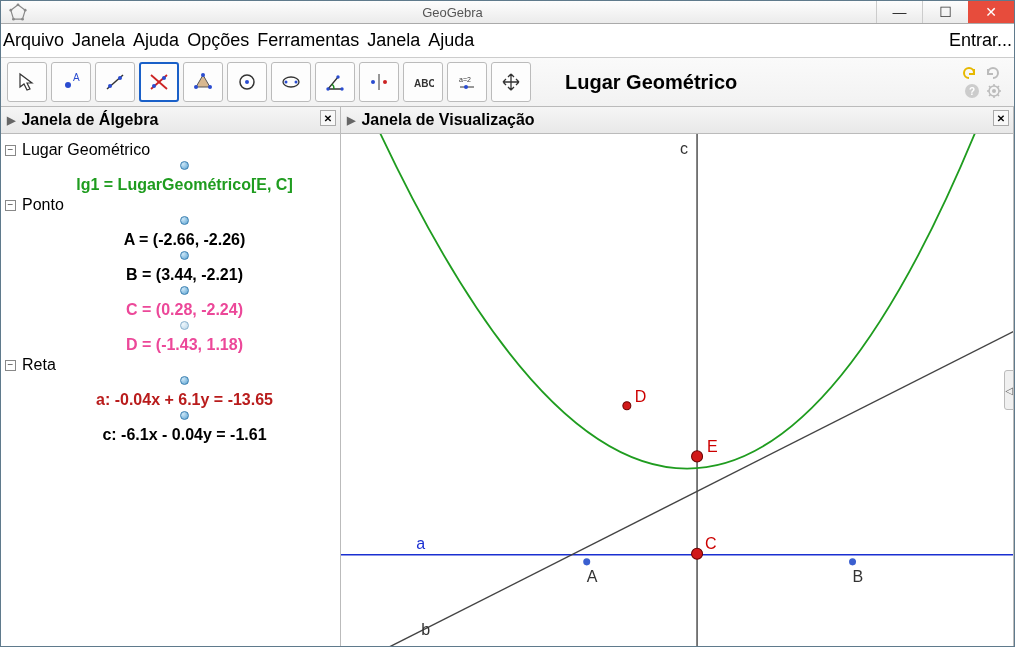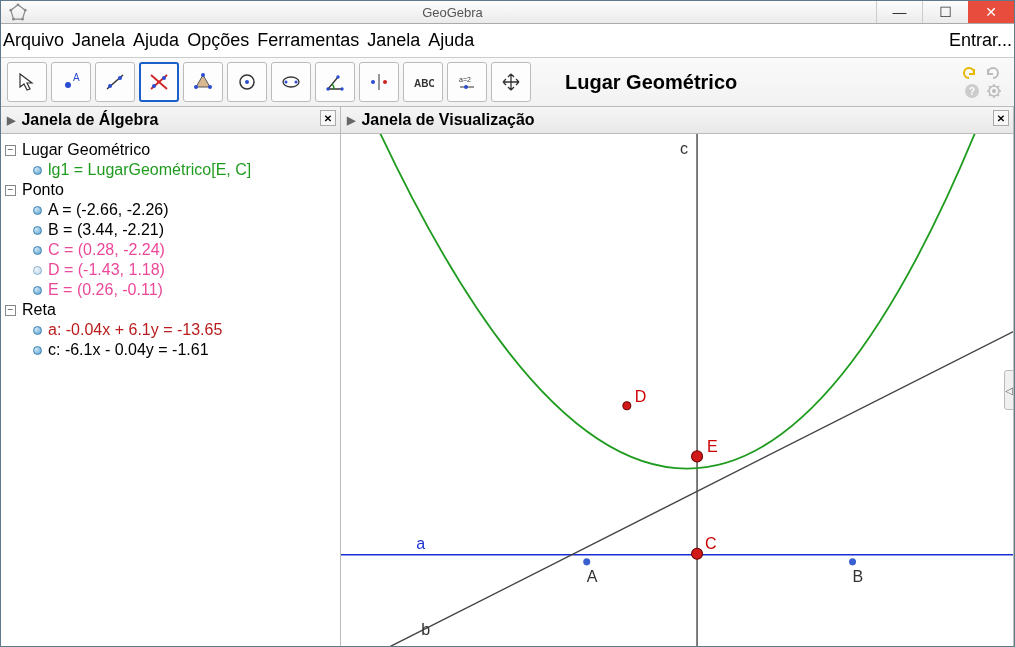--- a/index.html
+++ b/index.html
@@ -28,21 +28,21 @@
 .panel { display:flex; flex-direction:column; border-right:1px solid #bbb; }
 .panel.left { width: 340px; }
 .panel.right { flex:1; }
 .panelhead { background: linear-gradient(#f5f5f5,#e8e8e8); border-bottom:1px solid #bbb; padding: 4px 6px; font-size: 16px; font-weight:bold; display:flex; align-items:center; position:relative; }
 .panelhead .tri { margin-right:6px; color:#666; font-size:11px; }
 .panelhead .closebtn { position:absolute; right:4px; top:3px; width:16px; height:16px; border:1px solid #aaa; font-size:10px; display:flex; align-items:center; justify-content:center; background:#f8f8f8; }
 
 .algebra { padding: 6px 4px; font-size: 16px; overflow:auto; flex:1; }
 .cat { display:flex; align-items:center; gap:4px; padding:1px 0; font-weight:normal; }
 .cat .boxminus { width:11px; height:11px; border:1px solid #888; display:inline-flex; align-items:center; justify-content:center; font-size:10px; line-height:1; color:#444; margin-right:2px; }
-.item { padding:1px 0 1px 28px; display:flex; align-items:center; gap:6px; font-weight:normal; }
+.item { padding:1px 0 1px 28px; display:flex; align-items:center; gap:6px; font-weight:bold;flex-direction:column; }
 .bullet { width:9px; height:9px; border-radius:50%; background: radial-gradient(circle at 30% 30%, #cde7f7, #5aa2d2); border:1px solid #3a7fb0; }
 .bullet.light { background: radial-gradient(circle at 30% 30%, #f0f7fc, #b8d5e8); border:1px solid #88b0cc; }
 .green { color: #1f9c1f; }
 .red { color: #ec4899; }
 .blue { color: #b91c1c; }
 
 .graph { flex:1; position:relative; background:#fff; }
 .sidehandle { position:absolute; right:-1px; top:50%; width:10px; height:40px; transform:translateY(-50%); background:#f0f0f0; border:1px solid #bbb; display:flex; align-items:center; justify-content:center; font-size:10px; color:#666; border-radius:3px 0 0 3px; }
 </style>
 </head>
@@ -235,24 +235,20 @@
           <span>B = (3.44, -2.21)</span>
         </div>
       <div class="item red">
           <span class="bullet"></span>
           <span>C = (0.28, -2.24)</span>
         </div>
       <div class="item red">
           <span class="bullet light"></span>
           <span>D = (-1.43, 1.18)</span>
         </div>
-      <div class="item red">
-          <span class="bullet"></span>
-          <span>E = (0.26, -0.11)</span>
-        </div>
 
       <div class="cat">
           <span class="boxminus">−</span>
           <span>Reta</span>
         </div>
       <div class="item blue">
           <span class="bullet"></span>
           <span>a: -0.04x + 6.1y = -13.65</span>
         </div>
       <div class="item">

